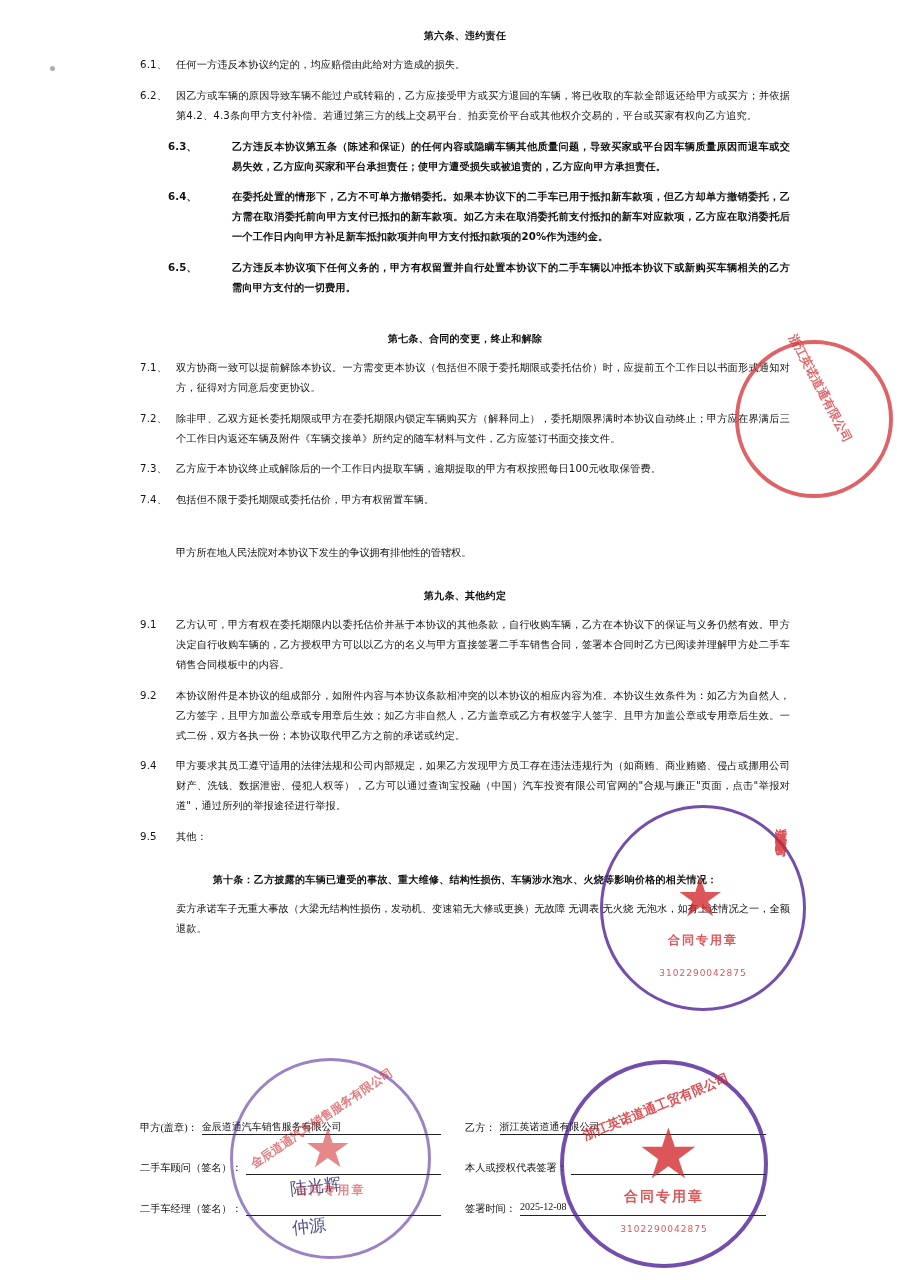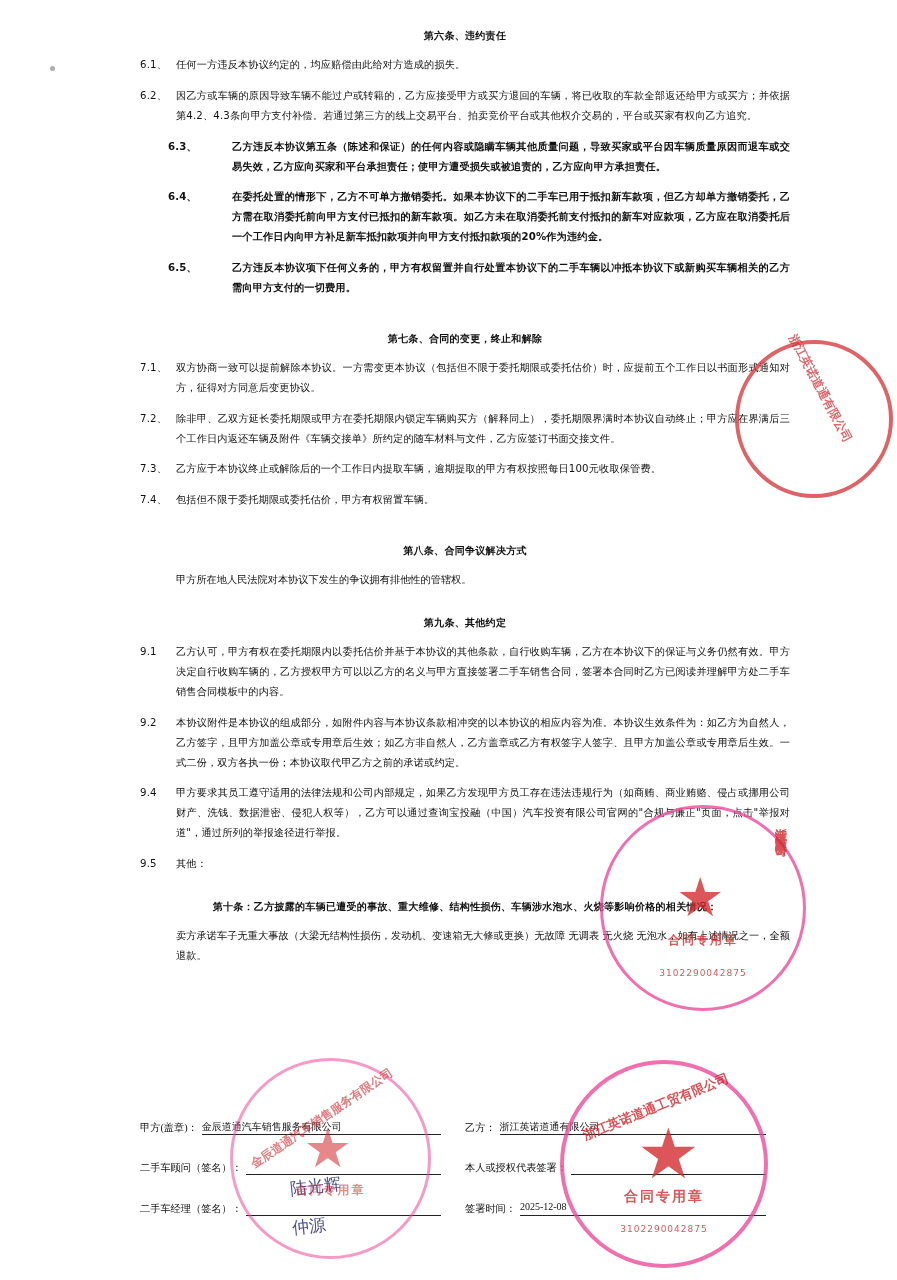--- a/index.html
+++ b/index.html
@@ -107,21 +107,21 @@
     transform: rotate(-6deg);
     font-size: 17px;
     white-space: nowrap;
     pointer-events: none;
   }
 
   
   .stamp {
     position: absolute;
     border-radius: 50%;
-    border: 3px solid #ec4899;
+    border: 3px solid #4c1d95;
     color: #d2262b;
     opacity: 0.78;
     pointer-events: none;
   }
   .star {
     position: absolute;
     left: 50%;
     top: 50%;
     width: 0; height: 0;
     transform: translate(-50%,-50%);
@@ -229,21 +229,20 @@
       </div>
       <div class="clause">
         <div class="num">7.4、</div>
         <div class="body">包括但不限于委托期限或委托估价，甲方有权留置车辆。</div>
       </div>
     </div>
 
     <div class="spacer-lg"></div>
 
     <div class="block">
-      <div class="sec-head">第八条、合同争议解决方式</div>
       <div class="indent-para">甲方所在地人民法院对本协议下发生的争议拥有排他性的管辖权。</div>
     </div>
 
     <div class="spacer-md"></div>
 
     <div class="block">
       <div class="sec-head">第九条、其他约定</div>
       <div class="clause">
         <div class="num">9.1</div>
         <div class="body">乙方认可，甲方有权在委托期限内以委托估价并基于本协议的其他条款，自行收购车辆，乙方在本协议下的保证与义务仍然有效。甲方决定自行收购车辆的，乙方授权甲方可以以乙方的名义与甲方直接签署二手车销售合同，签署本合同时乙方已阅读并理解甲方处二手车销售合同模板中的内容。</div>

